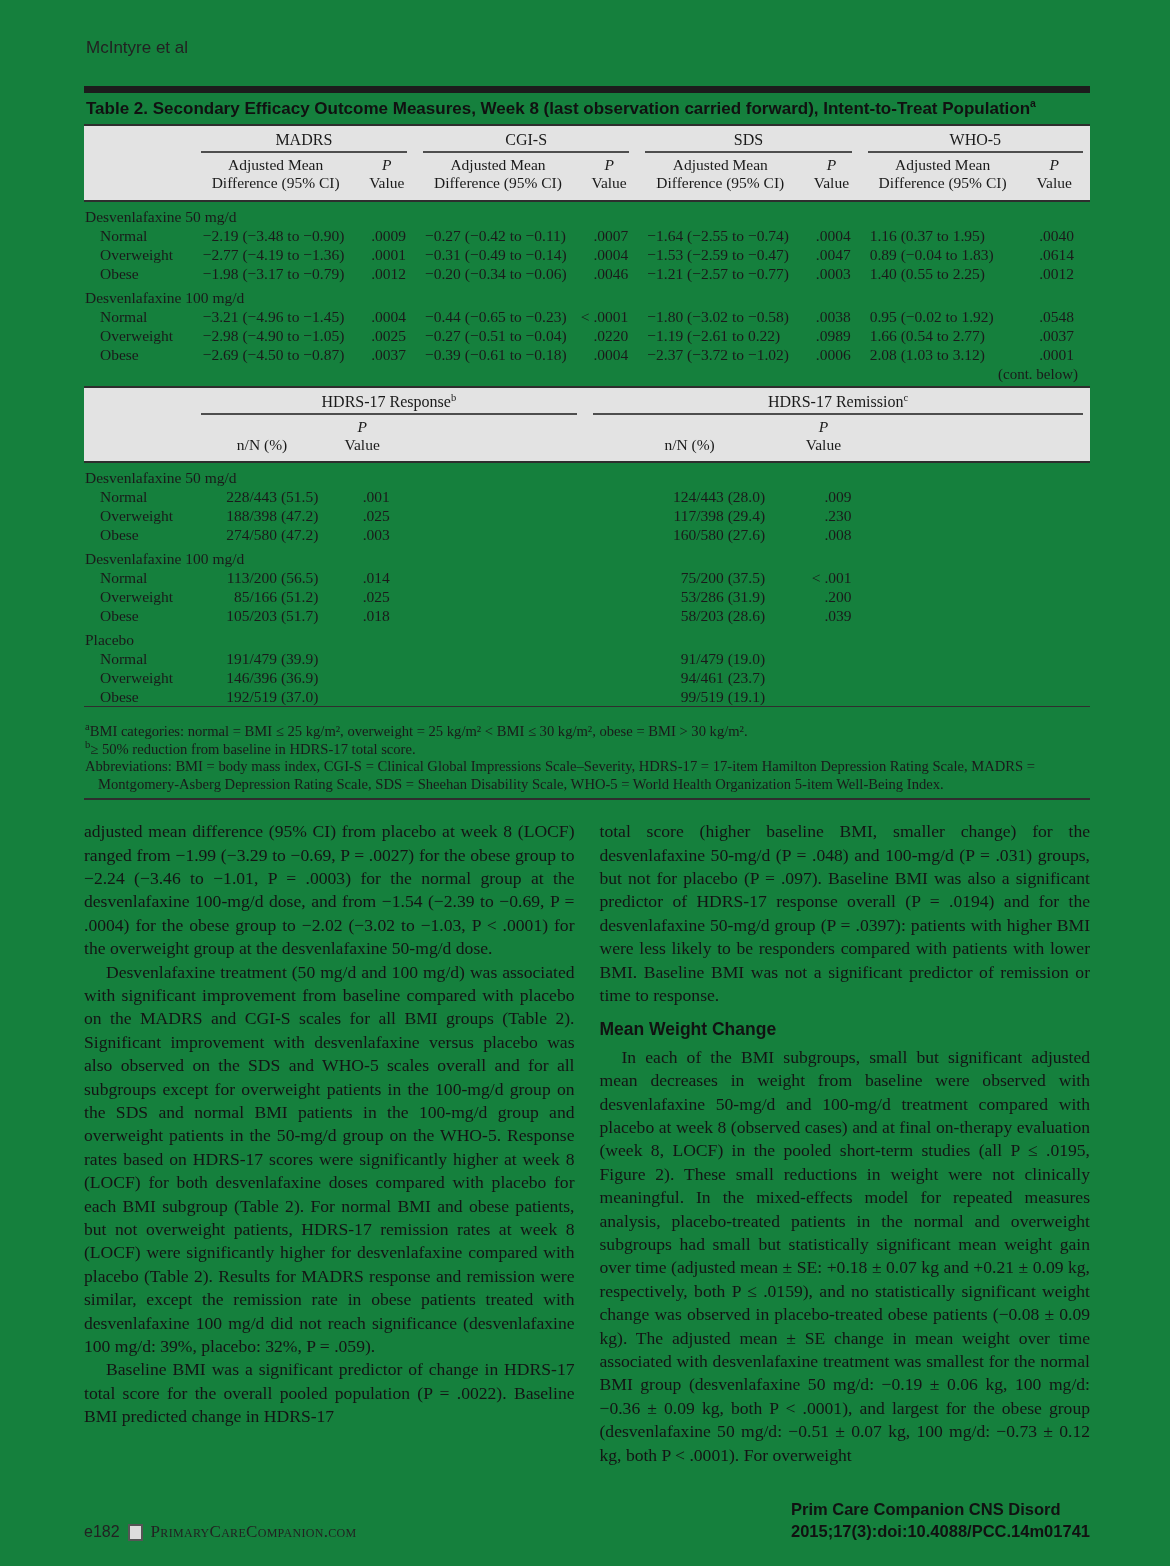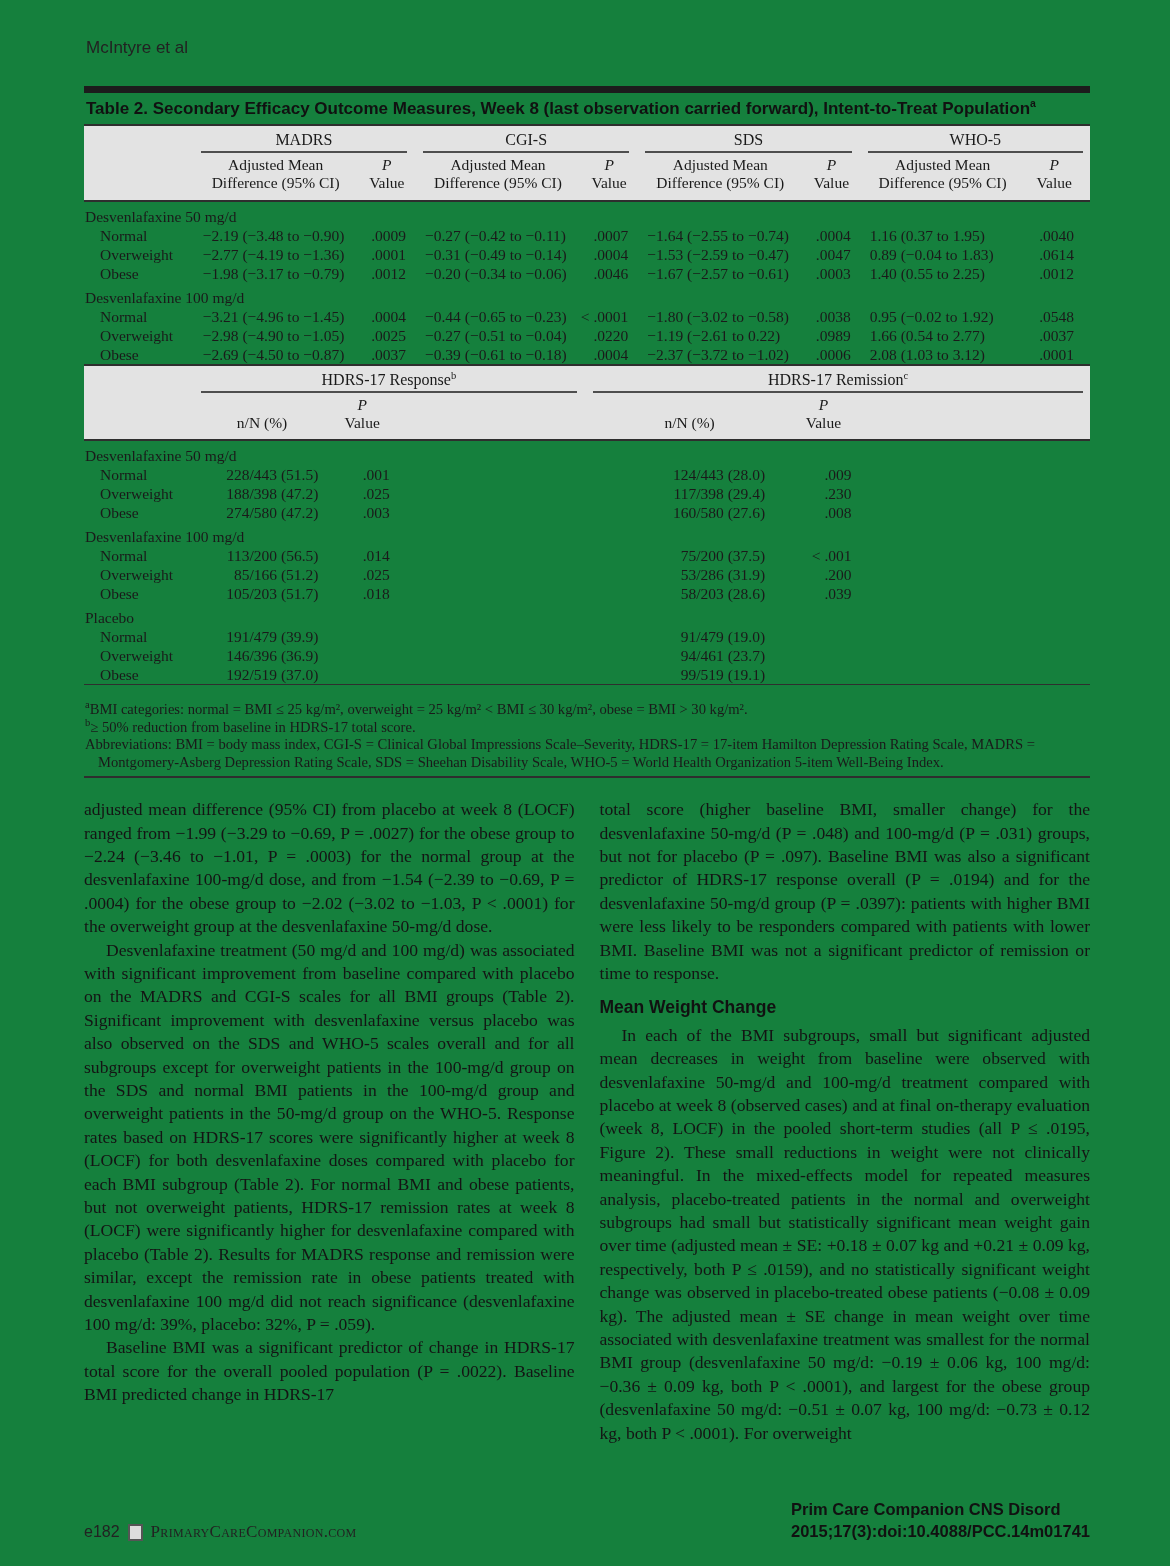--- a/index.html
+++ b/index.html
@@ -169,21 +169,21 @@
         <td class="pv">.0047</td>
         <td class="ci">0.89 (−0.04 to 1.83)</td>
         <td class="pv">.0614</td>
       </tr>
       <tr>
         <td class="sub-label">Obese</td>
         <td class="ci">−1.98 (−3.17 to −0.79)</td>
         <td class="pv">.0012</td>
         <td class="ci">−0.20 (−0.34 to −0.06)</td>
         <td class="pv">.0046</td>
-        <td class="ci">−1.67 (−2.57 to −0.61)</td>
+        <td class="ci">−1.21 (−2.57 to −0.77)</td>
         <td class="pv">.0003</td>
         <td class="ci">1.40 (0.55 to 2.25)</td>
         <td class="pv">.0012</td>
       </tr>
       <tr>
           <td colspan="9" class="sec">Desvenlafaxine 100 mg/d</td>
         </tr>
       <tr>
         <td class="sub-label">Normal</td>
         <td class="ci">−3.21 (−4.96 to −1.45)</td>
@@ -213,20 +213,21 @@
         <td class="ci">−0.39 (−0.61 to −0.18)</td>
         <td class="pv">.0004</td>
         <td class="ci">−2.37 (−3.72 to −1.02)</td>
         <td class="pv">.0006</td>
         <td class="ci">2.08 (1.03 to 3.12)</td>
         <td class="pv">.0001</td>
       </tr>
     </tbody>
   </table>
 
+  <div class="cont-note">(cont. below)</div>
 
   <table class="t2">
     <colgroup>
       <col style="width:11.5%">
       <col style="width:12.4%">
         <col style="width:7.5%">
         <col style="width:19.1%">
       <col style="width:19.4%">
         <col style="width:7.2%">
         <col style="width:22.9%">

